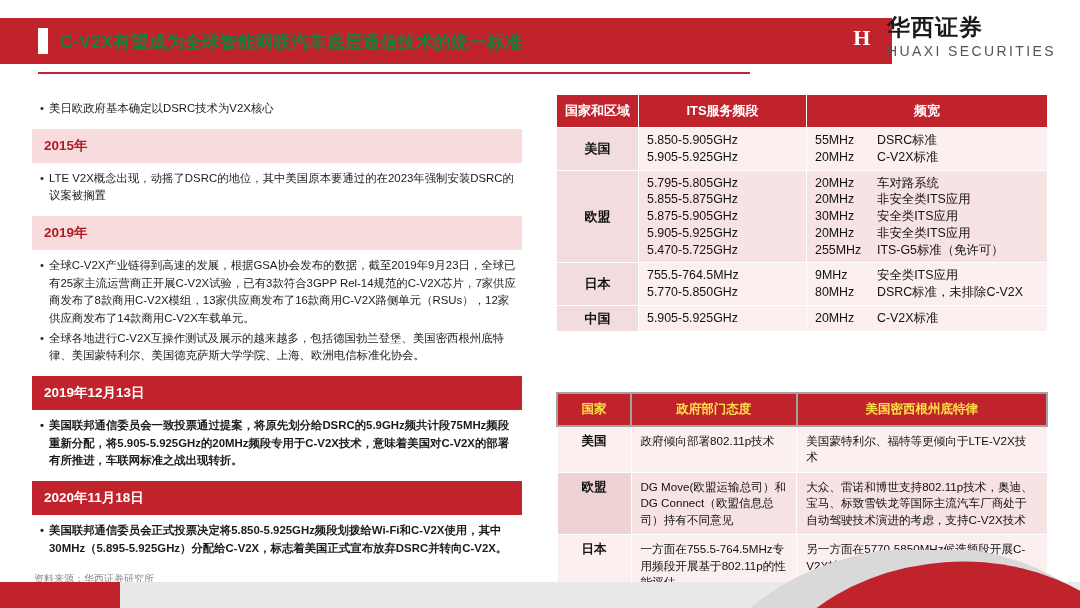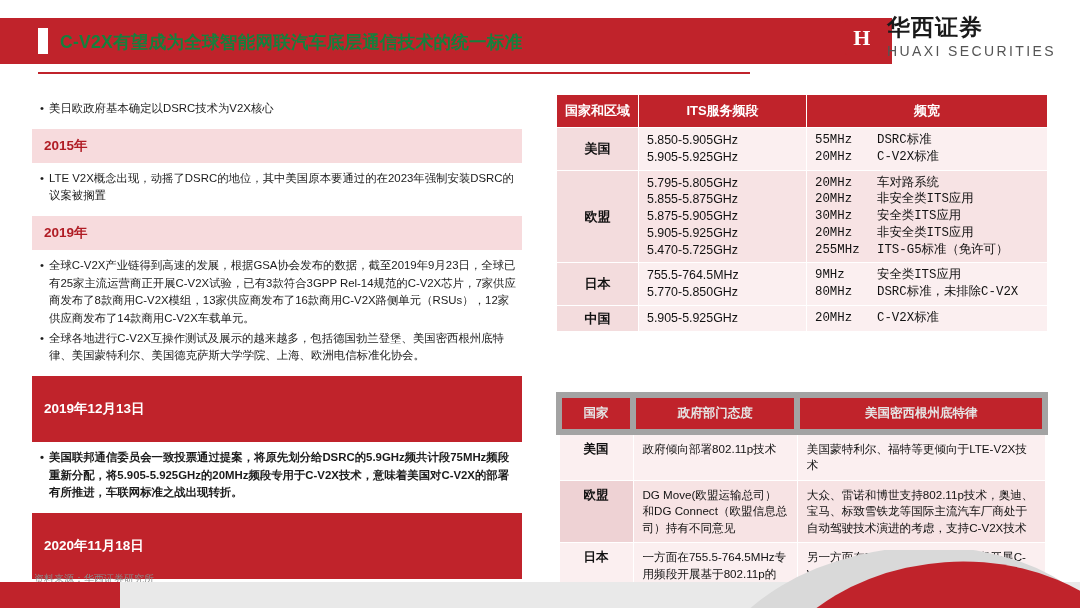--- a/index.html
+++ b/index.html
@@ -87,21 +87,21 @@
     font-weight: bold;
     font-size: 13.5px;
     padding: 8px 12px;
     margin-bottom: 7px;
   }
   .red-head {
     background: #c0232b;
     color: #ffffff;
     font-weight: bold;
     font-size: 13.5px;
-    padding: 24px 12px;
+    padding: 8px 12px;
     margin-bottom: 7px;
   }
   .body-text {
     font-size: 11.4px;
     color: #1b1b1b;
     line-height: 1.55;
     padding: 0 4px 9px 8px;
   }
   .body-text.bold { font-weight: bold; }
   .bullet-line { display: flex; gap: 5px; margin-bottom: 2px; }
@@ -139,40 +139,40 @@
     color: #111;
   }
   .t1-country {
     background: #f3dcdd;
     font-weight: bold;
     text-align: center;
     width: 82px;
     font-size: 13px;
   }
   .t1-band { background: #fbeff0; width: 168px; white-space: pre-line; }
-  .t1-wide { background: #fbeff0; font-family: Liberation Mono, monospace; }
+  .t1-wide { background: #fbeff0; }
   .wsplit { display: flex; }
   .wsplit .w { width: 62px; flex: 0 0 62px; }
   .wsplit .d { flex: 1 1 auto; }
   .t1-row-alt .t1-band, .t1-row-alt .t1-wide { background: #f7e3e4; margin-top: 8px; }
 
   .table-2 {
     position: absolute;
     left: 556px; top: 392px;
     width: 492px;
     border-collapse: collapse;
     font-size: 11.6px;
   }
   .table-2 th {
     background: #c0232b;
-    color: #e5e5e5;
+    color: #fde047;
     font-weight: bold;
     font-size: 12.5px;
     padding: 7px 4px;
-    border: 6px solid #a3a3a3;
+    border: 2px solid #a3a3a3;
     text-align: center;
   }
   .table-2 td {
     border: 1px solid #ffffff;
     padding: 6px 9px;
     vertical-align: top;
     line-height: 1.42;
     color: #111;
     background: #fbeff0;
   }

